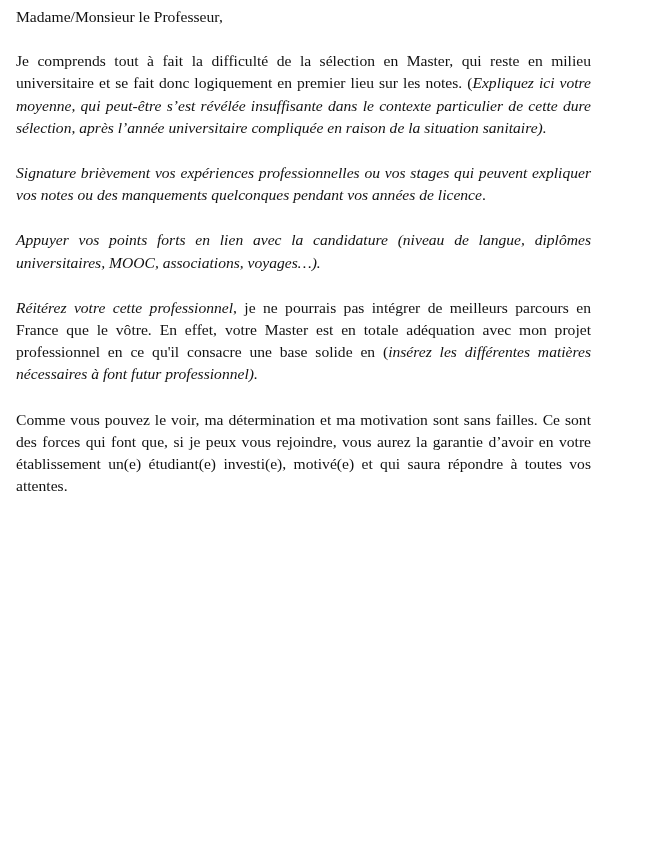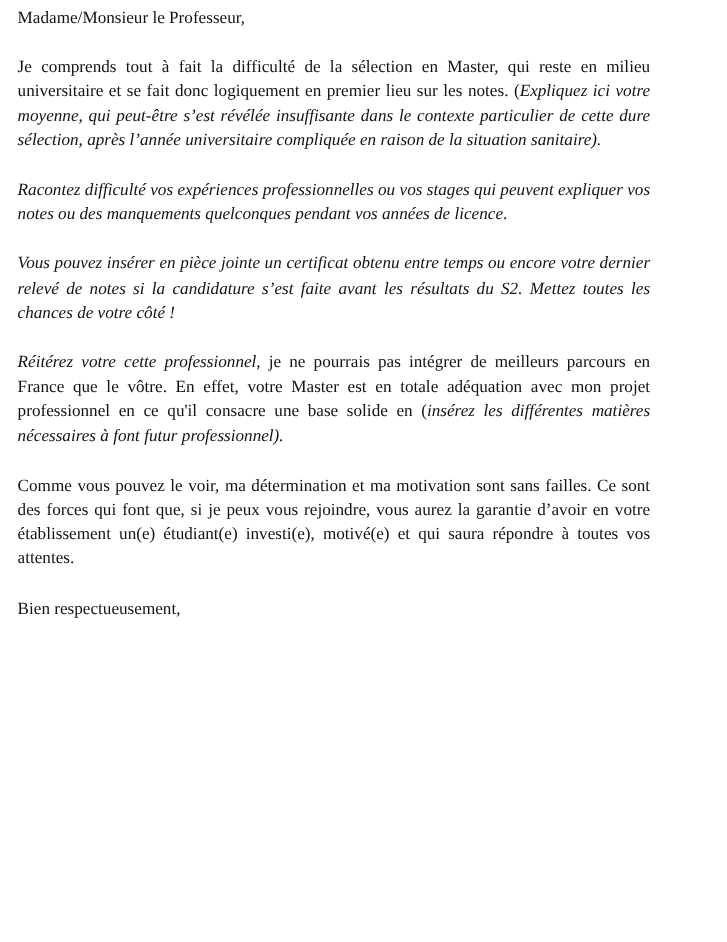--- a/index.html
+++ b/index.html
@@ -32,25 +32,24 @@
 </head>
 <body>
 
 <div class="letter">
   <p class="tight">Madame/Monsieur le Professeur,</p>
 
 
   <p><span>Je comprends tout à fait la difficulté de la sélection en Master, qui reste en milieu universitaire et se fait donc logiquement en premier lieu sur les notes. (</span><span class="it">Expliquez ici votre moyenne, qui peut-être s’est révélée insuffisante dans le contexte particulier de cette dure sélection, après l’année universitaire compliquée en raison de la situation sanitaire</span><span class="it">).</span></p>
 
 
-  <p><span class="it">Racontez difficulté vos expériences professionnelles ou vos stages qui peuvent expliquer vos notes ou des manquements quelconques pendant vos années de licence</span><span>.</span></p>
+  <p><span class="it">Signature brièvement vos expériences professionnelles ou vos stages qui peuvent expliquer vos notes ou des manquements quelconques pendant vos années de licence</span><span>.</span></p>
 
+  <p><span class="it">Appuyer vos points forts en lien avec la candidature (niveau de langue, diplômes universitaires, MOOC, associations, voyages…).</span></p>
 
-  <p><span class="it">Vous pouvez insérer en pièce jointe un certificat obtenu entre temps ou encore votre dernier relevé de notes si la candidature s’est faite avant les résultats du S2. Mettez toutes les chances de votre côté !</span></p>
 
   <p><span class="it">Réitérez votre cette professionnel</span><span>, je ne pourrais pas intégrer de meilleurs parcours en France que le vôtre. En effet, votre Master est en totale adéquation avec mon projet professionnel en ce qu'il consacre une base solide en (</span><span class="it">insérez les différentes matières nécessaires à font futur professionnel</span><span class="it">).</span></p>
 
   <p><span>Comme vous pouvez le voir, ma détermination et ma motivation sont sans failles. Ce sont des forces qui font que, si je peux vous rejoindre, vous aurez la garantie d’avoir en votre établissement un(e) étudiant(e) investi(e), motivé(e) et qui saura répondre à toutes vos attentes.</span></p>
 
 
-  <p class="tight">Bien respectueusement,</p>
 
 </div>
 
 </body></html>

